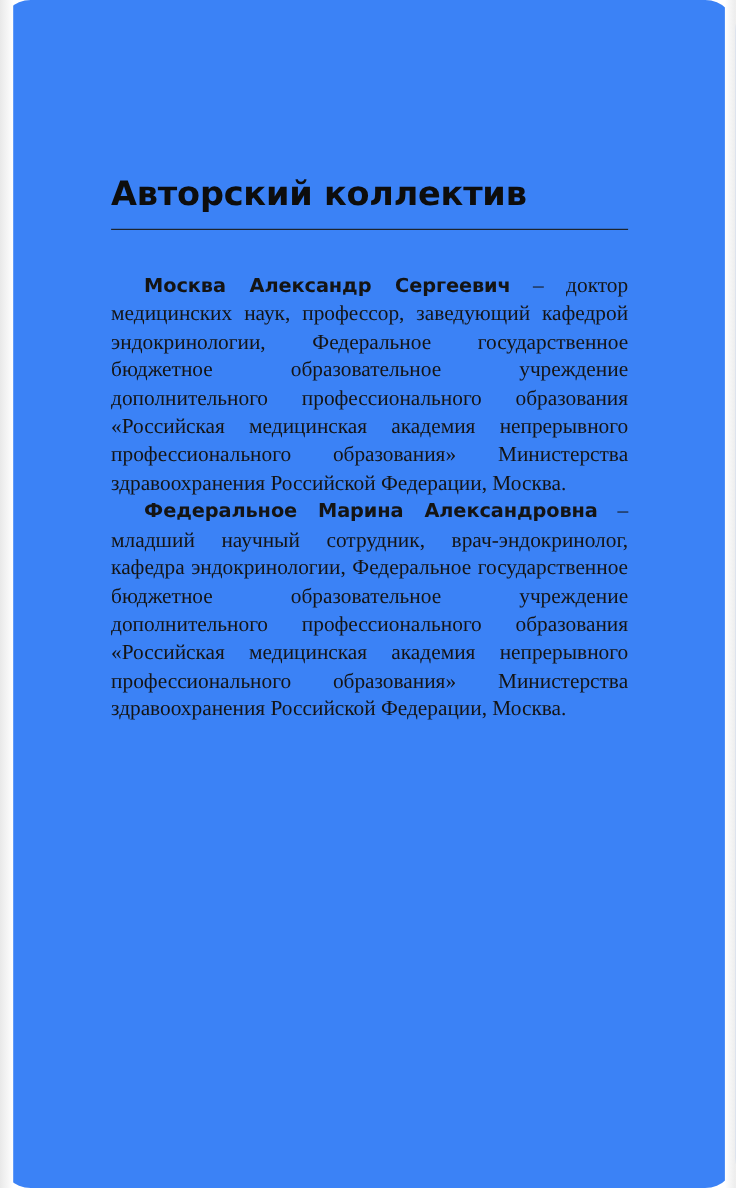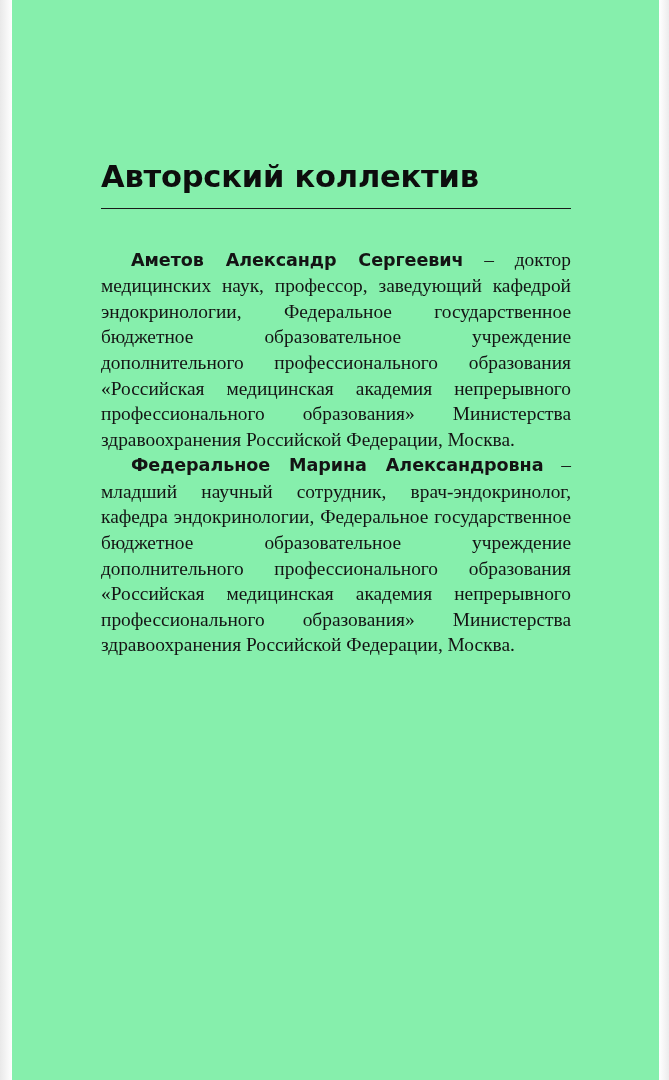--- a/index.html
+++ b/index.html
@@ -11,21 +11,22 @@
     width: 669px;
     height: 1080px;
     overflow: hidden;
     font-family: "Liberation Serif", serif;
     color: #141414;
   }
   .page {
     position: relative;
     width: 669px;
     height: 1080px;
-    background: #86efac;
+    background: #3b82f6;
+    border-radius: 28px;
   }
   
   .page::before {
     content: "";
     position: absolute;
     left: 0; top: 0;
     width: 12px; height: 100%;
     background: linear-gradient(to right, #e9e9e9, #ffffff);
     pointer-events: none;
   }
@@ -80,21 +81,21 @@
 <body>
 
 <div class="page">
   <div class="content">
 
     <h1 class="chapter-title">Авторский коллектив</h1>
 
     <div class="body-block">
 
       <p class="para">
-        <span class="name">Аметов Александр Сергеевич</span><span> – доктор медицинских наук, профессор, заведующий кафедрой эндокринологии, Федеральное государственное бюджетное образовательное учреждение дополнительного профессионального образования «Российская медицинская академия непрерывного профессионального образования» Министерства здравоохранения Российской Федерации, Москва.</span>
+        <span class="name">Москва Александр Сергеевич</span><span> – доктор медицинских наук, профессор, заведующий кафедрой эндокринологии, Федеральное государственное бюджетное образовательное учреждение дополнительного профессионального образования «Российская медицинская академия непрерывного профессионального образования» Министерства здравоохранения Российской Федерации, Москва.</span>
       </p>
 
       <p class="para">
         <span class="name">Федеральное Марина Александровна</span><span> – младший научный сотрудник, врач-эндокринолог, кафедра эндокринологии, Федеральное государственное бюджетное образовательное учреждение дополнительного профессионального образования «Российская медицинская академия непрерывного профессионального образования» Министерства здравоохранения Российской Федерации, Москва.</span>
       </p>
 
     </div>
   </div>
 </div>
 

